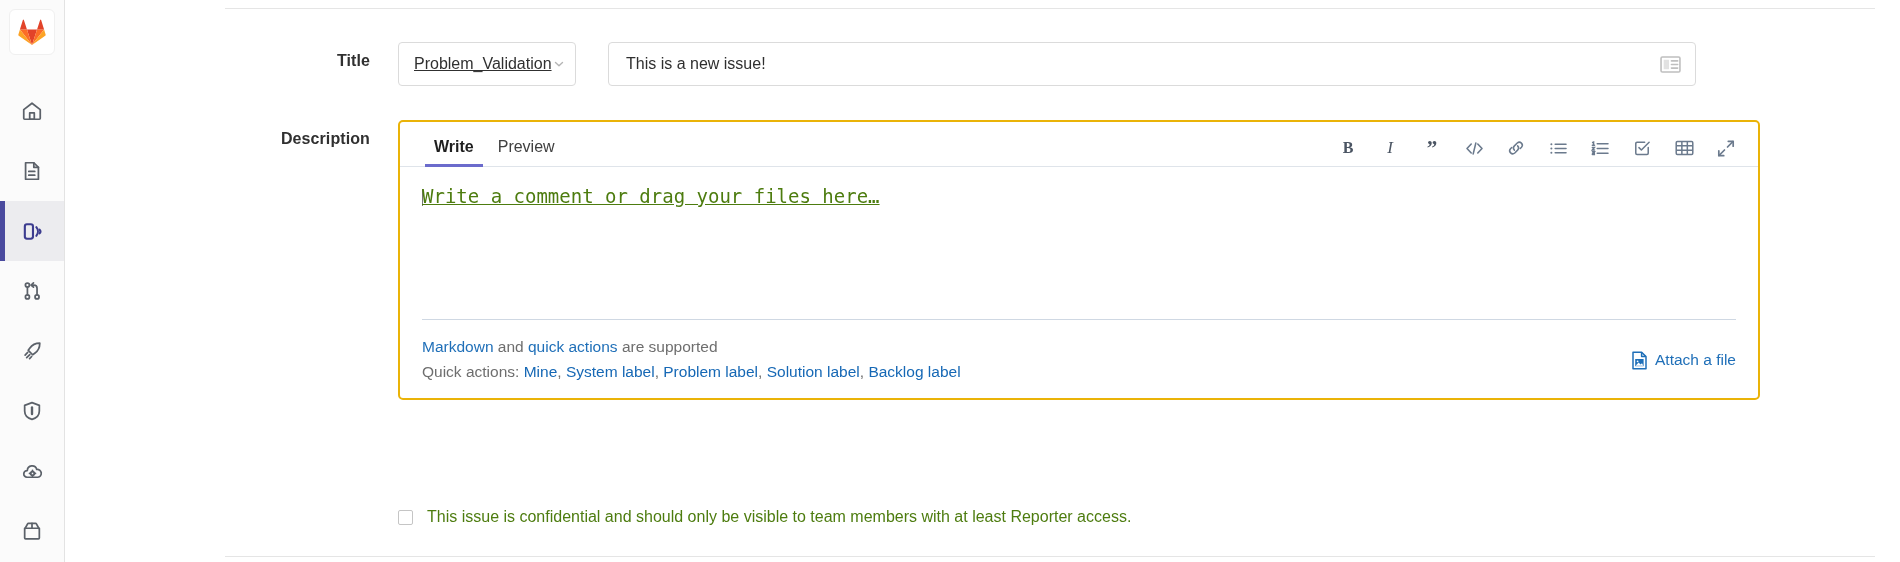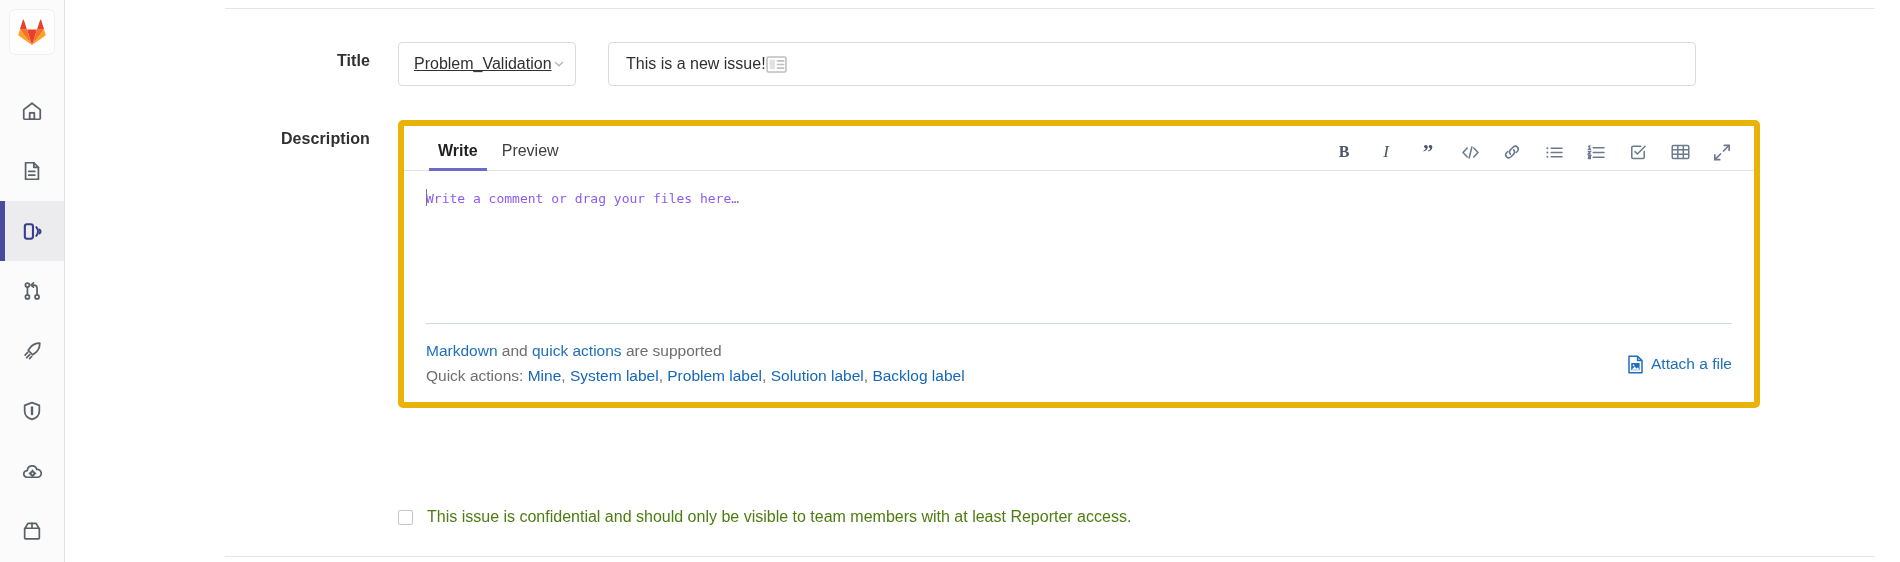--- a/index.html
+++ b/index.html
@@ -63,32 +63,32 @@
     display: flex; align-items: center; justify-content: space-between;
     padding: 0 13px 0 15px;
     font-size: 16px; color: #303030;
     margin-right: 32px;
     text-decoration: underline;
   }
   .chev { color: #b5b5b5; display:flex; align-items:center; }
   .title-input {
     width: 1088px; height: 44px;
     border: 1px solid #dbdbdb; border-radius: 4px; background: #fff;
-    display: flex; align-items: center; justify-content: flex-start;
+    display: flex; align-items: center; justify-content: space-between;
     padding: 0 14px 0 17px;
     font-size: 16px; color: #303030;
   }
   .title-text { font-size: 16px; color: #2f2f2f; }
   .tmpl-icon { color: #bfbfbf; display:flex; align-items:center; }
 
   
   .row-desc { top: 120px; left: 0; }
   .desc-wrap {
     width: 1362px;
-    border: 6px solid #eab308; border-radius: 5px; background: #fff;
+    border: 2px solid #eab308; border-radius: 5px; background: #fff;
     padding: 0;
   }
   .tabs-bar {
     display: flex; align-items: flex-end; justify-content: space-between;
     padding: 16px 22px 0 22px;
     border-bottom: 1px solid #dfe4ea;
     position: relative;
   }
   .tabs { display: flex; align-items: flex-end; gap: 0; }
   .tab {
@@ -104,21 +104,21 @@
   .md-tools .tool { display:flex; align-items:center; justify-content:center; width:20px; height:20px; }
   .tool.bold { font-weight: bold; font-size: 16px; color:#4b5563; font-family:"Liberation Serif", serif; }
   .tool.italic { font-style: italic; font-size: 17px; color:#4b5563; font-family:"Liberation Serif", serif; }
   .tool.quote { font-size: 21px; line-height: 12px; color:#4b5563; font-weight:bold; font-family:"Liberation Serif", serif;}
 
   .desc-area {
     height: 152px; padding: 18px 22px 0 22px; position: relative;
   }
   .placeholder {
     font-family: "DejaVu Sans Mono", "Liberation Mono", monospace;
-    font-size: 13px; color: #8b5cf6; white-space: pre;
+    font-size: 19px; color: #4d7c0f; white-space: pre; text-decoration: underline;
   }
   .caret {
     display:inline-block; width:1px; height:17px; background:#777;
     vertical-align:-3px; margin-right:-1px;
   }
 
   .desc-foot { padding: 0 22px 14px 22px; }
   .foot-sep { height: 1px; background: #cfd8e3; margin-bottom: 14px; }
   .foot-rows { display: flex; justify-content: space-between; align-items: center; }
   .foot-line { font-size: 15.5px; color: #6e6e6e; line-height: 25px; }

